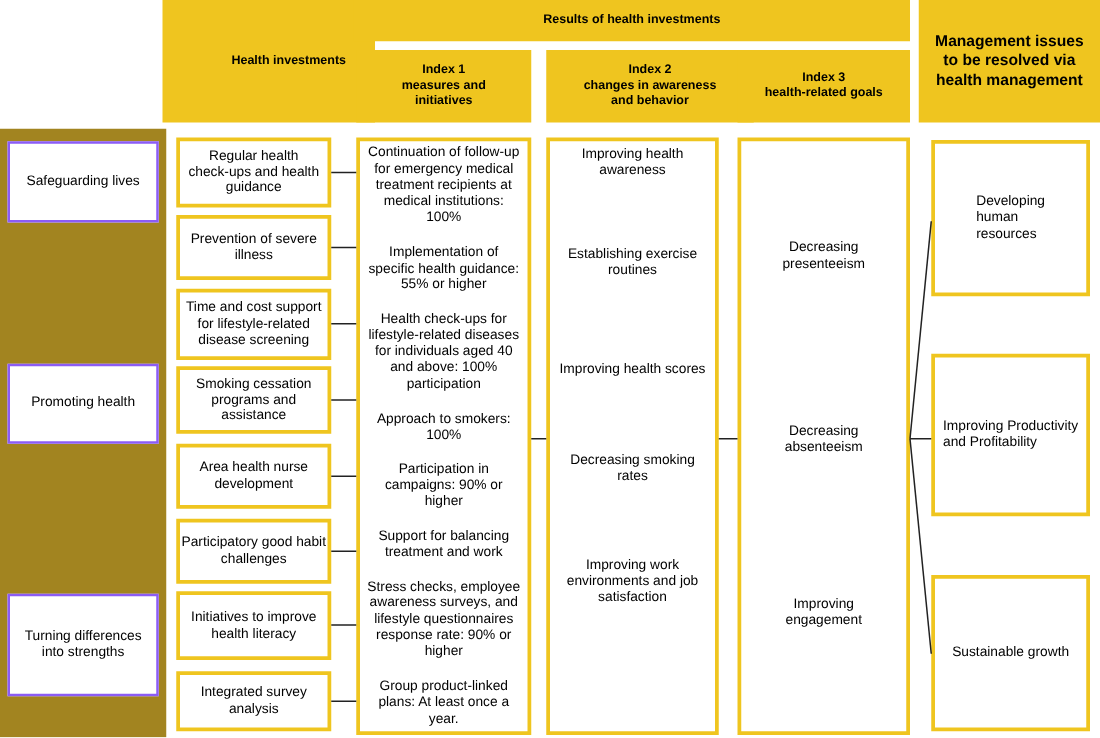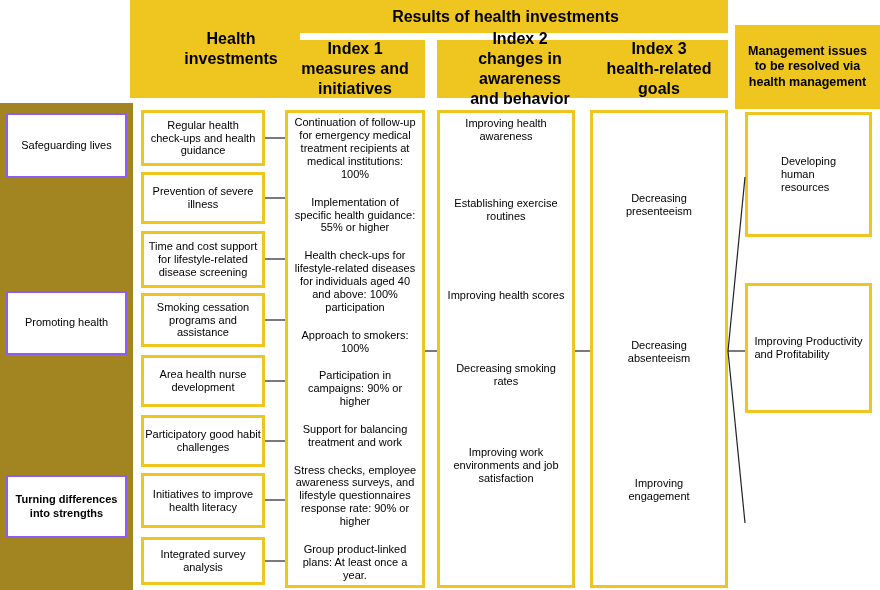--- a/index.html
+++ b/index.html
@@ -4,38 +4,38 @@
 <style>
   html,body{margin:0;padding:0;background:#ffffff;}
   .canvas{
     position:relative;width:880px;height:590px;background:#ffffff;
     font-family:"Liberation Sans", sans-serif;color:#000;overflow:hidden;
   }
   .pre{white-space:pre-line;}
   
   .hdr{
     position:absolute;background:#efc51f;display:flex;align-items:center;justify-content:center;
-    text-align:center;font-weight:700;font-size:16px;line-height:1.25;
+    text-align:center;font-weight:700;font-size:10px;line-height:1.25;
   }
   .hdr-health{left:130px;top:0;width:138px;height:98px;padding-left:32px;}
   .hdr-results{left:283px;top:0;width:445px;height:33px;}
-  .hdr-mgmt{left:735px;top:0;width:145px;height:84px;font-size:12.5px;margin-top:25px;}
+  .hdr-mgmt{left:735px;top:0;width:145px;height:98px;font-size:12.5px;}
   .hdr-i1{left:285px;top:40px;width:140px;height:58px;}
   .hdr-i2{left:437px;top:40px;width:166px;height:58px;}
   .hdr-i3{left:590px;top:40px;width:138px;height:58px;}
   
   .dark-col{position:absolute;left:0;top:103px;width:133px;height:487px;background:#a28420;}
   .theme-box{
     position:absolute;left:6px;width:121px;background:#fff;border:2px solid #8b5cf6;
     box-sizing:border-box;display:flex;align-items:center;justify-content:center;
     text-align:center;font-size:11px;line-height:1.2;
   }
   .theme-0{top:113px;height:65px;}
   .theme-1{top:291px;height:64px;}
-  .theme-2{top:475px;height:63px;font-weight:bold;}
+  .theme-2{top:475px;height:82px;}
   
   .inv-box{
     position:absolute;left:141px;width:124px;background:#fff;border:3px solid #efc51f;
     box-sizing:border-box;display:flex;align-items:center;justify-content:center;
     text-align:center;font-size:11px;line-height:1.18;
   }
   .inv-0{top:110px;height:56px;}
   .inv-1{top:172px;height:52px;}
   .inv-2{top:231px;height:57px;}
   .inv-3{top:293px;height:54px;}
@@ -163,20 +163,21 @@
 absenteeism</div>
     <div class="i3-item i3-2 pre">Improving
 engagement</div>
   </div>
 
   <div class="out-box out-0 pre">Developing
 human
 resources</div>
   <div class="out-box out-1 pre">Improving Productivity
 and Profitability</div>
+  <div class="out-box out-2 pre">Sustainable growth</div>
 
   <svg class="lines" viewBox="0 0 880 590" xmlns="http://www.w3.org/2000/svg">
     <g stroke="#222222" stroke-width="1.2" fill="none">
 
       <line x1="265" y1="138" x2="285" y2="138"></line>
       <line x1="265" y1="198" x2="285" y2="198"></line>
       <line x1="265" y1="259" x2="285" y2="259"></line>
       <line x1="265" y1="320" x2="285" y2="320"></line>
       <line x1="265" y1="381" x2="285" y2="381"></line>
       <line x1="265" y1="441" x2="285" y2="441"></line>

